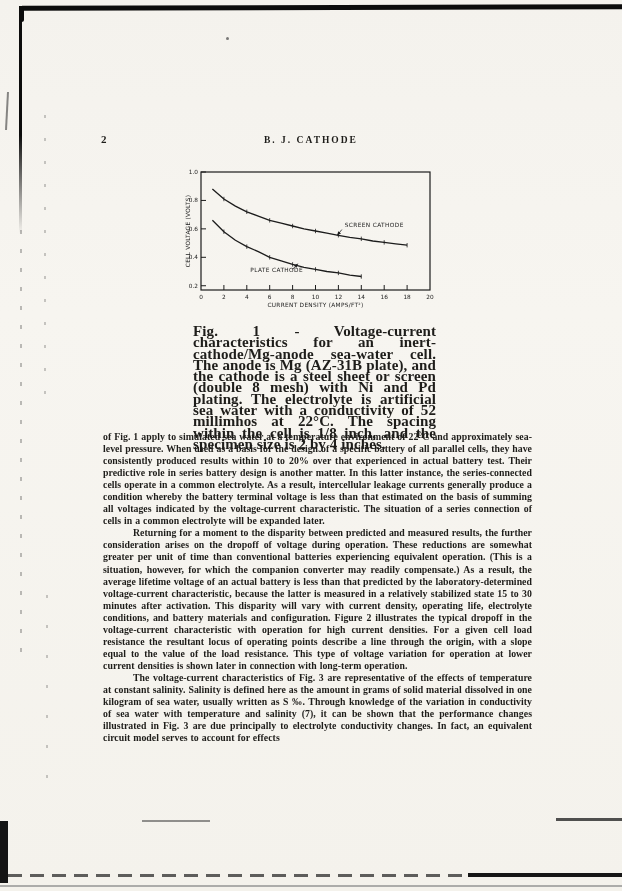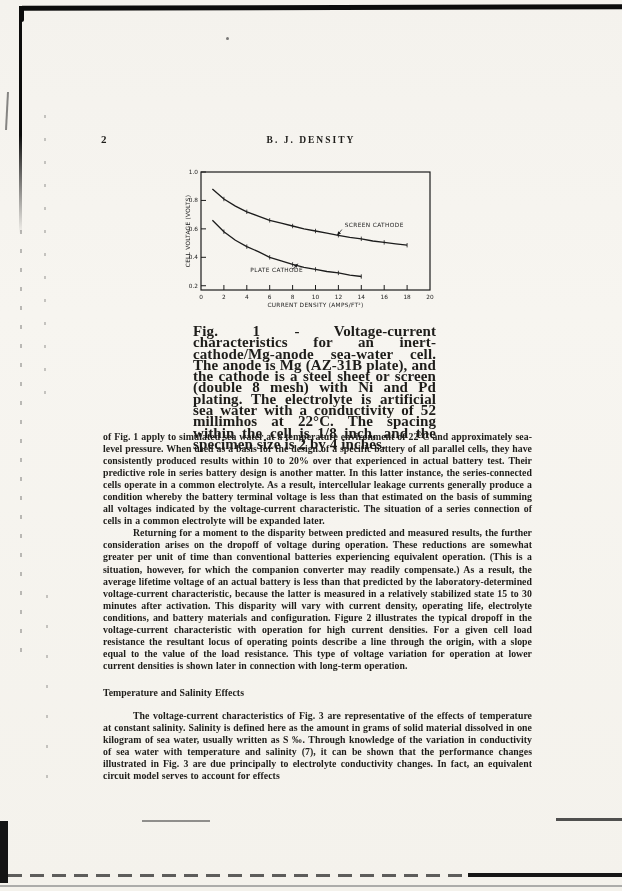--- a/index.html
+++ b/index.html
@@ -60,21 +60,21 @@
   <div class="art fmark"></div>
   <div class="art speck1"></div>
   <div class="art blob"></div>
   <div class="art dash820a"></div>
   <div class="art dash820b"></div>
   <div class="art dashline874"></div>
   <div class="art solidright874"></div>
   <div class="art grayedge"></div>
 
   <div class="page-number">2</div>
-  <div class="running-head">B. J. DENSITY</div>
+  <div class="running-head">B. J. CATHODE</div>
 
   <figure class="figure">
     <svg id="chart-svg" class="chart" width="258" height="168" viewBox="0 0 258 168">
         <rect x="17" y="26" width="229" height="118" fill="none" stroke="#1c1c1c" stroke-width="1.2"></rect>
         <line x1="17" x2="22" y1="139.73493975903614" y2="139.73493975903614" stroke="#1c1c1c" stroke-width="1"></line>
         <text x="14" y="141.73493975903614" text-anchor="end" class="tick">0.2</text>
         <line x1="17" x2="22" y1="111.3012048192771" y2="111.3012048192771" stroke="#1c1c1c" stroke-width="1"></line>
         <text x="14" y="113.3012048192771" text-anchor="end" class="tick">0.4</text>
         <line x1="17" x2="22" y1="82.86746987951807" y2="82.86746987951807" stroke="#1c1c1c" stroke-width="1"></line>
         <text x="14" y="84.86746987951807" text-anchor="end" class="tick">0.6</text>
@@ -128,17 +128,16 @@
         <text x="66.235" y="125.51807228915663" class="series-label">PLATE CATHODE</text>
         <line x1="108.6" y1="123.3855421686747" x2="113.75249999999998" y2="117.6987951807229" stroke="#1c1c1c" stroke-width="0.8"></line>
         <polygon points="113.8,117.7 109.9,119.3 112.6,121.7" fill="#1c1c1c"></polygon>
       </svg>
     <figcaption class="caption">Fig. 1 - Voltage-current characteristics for an inert-cathode/Mg-anode sea-water cell. The anode is Mg (AZ-31B plate), and the cathode is a steel sheet or screen (double 8 mesh) with Ni and Pd plating. The electrolyte is artificial sea water with a conductivity of 52 millimhos at 22°C. The spacing within the cell is 1/8 inch, and the specimen size is 2 by 4 inches.</figcaption>
   </figure>
 
   <main class="bodycol">
     <p>of Fig. 1 apply to simulated sea water at a temperature environment of 22°C and approximately sea-level pressure.  When used as a basis for the design of a specific battery of all parallel cells, they have consistently produced results within 10 to 20% over that experienced in actual battery test.  Their predictive role in series battery design is another matter.  In this latter instance, the series-connected cells operate in a common electrolyte. As a result, intercellular leakage currents generally produce a condition whereby the battery terminal voltage is less than that estimated on the basis of summing all voltages indicated by the voltage-current characteristic.  The situation of a series connection of cells in a common electrolyte will be expanded later.</p>
     <p class="indent">Returning for a moment to the disparity between predicted and measured results, the further consideration arises on the dropoff of voltage during operation.  These reductions are somewhat greater per unit of time than conventional batteries experiencing equivalent operation.  (This is a situation, however, for which the companion converter may readily compensate.)  As a result, the average lifetime voltage of an actual battery is less than that predicted by the laboratory-determined voltage-current characteristic, because the latter is measured in a relatively stabilized state 15 to 30 minutes after activation.  This disparity will vary with current density, operating life, electrolyte conditions, and battery materials and configuration.  Figure 2 illustrates the typical dropoff in the voltage-current characteristic with operation for high current densities.  For a given cell load resistance the resultant locus of operating points describe a line through the origin, with a slope equal to the value of the load resistance.  This type of voltage variation for operation at lower current densities is shown later in connection with long-term operation.</p>
-    <h3 class="sect-heading">Temperature and Salinity Effects</h3>
     <p class="indent">The voltage-current characteristics of Fig. 3 are representative of the effects of temperature at constant salinity.  Salinity is defined here as the amount in grams of solid material dissolved in one kilogram of sea water, usually written as S ‰.  Through knowledge of the variation in conductivity of sea water with temperature and salinity (7), it can be shown that the performance changes illustrated in Fig. 3 are due principally to electrolyte conductivity changes.  In fact, an equivalent circuit model serves to account for effects</p>
   </main>
 
 </div>
 
 </body></html>

